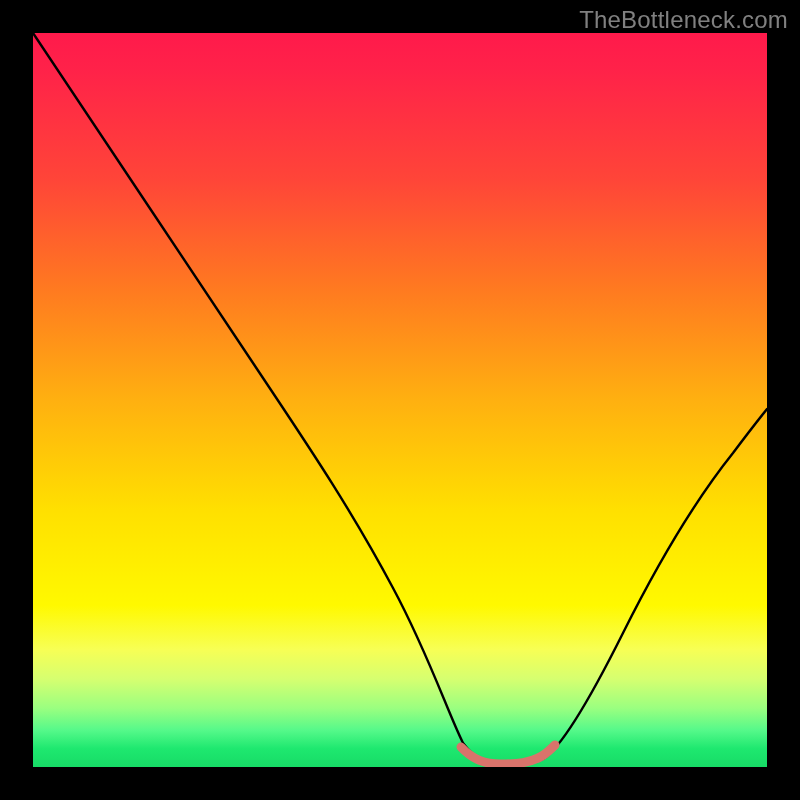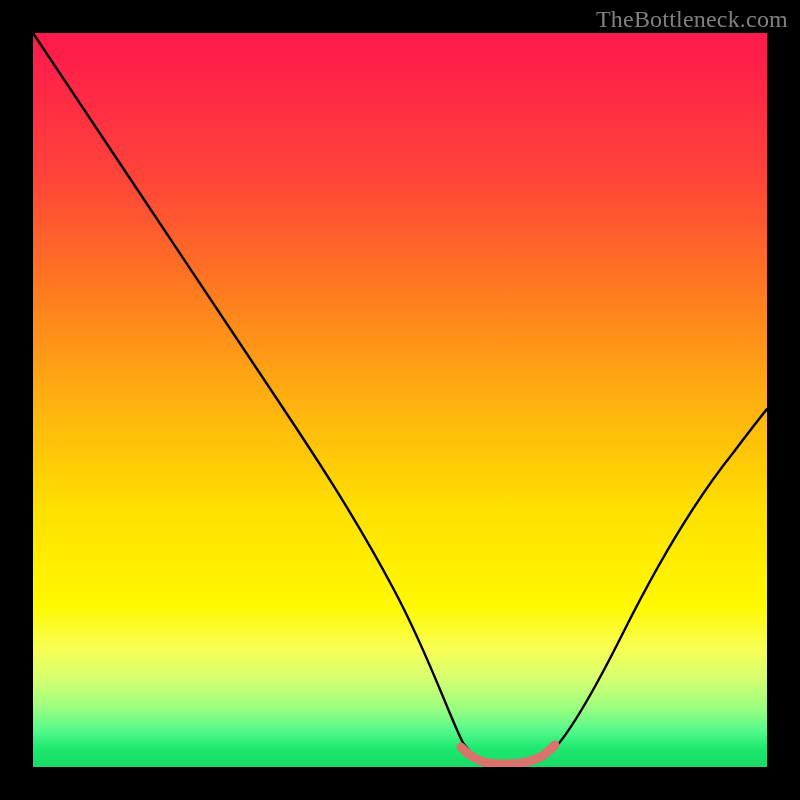--- a/index.html
+++ b/index.html
@@ -9,21 +9,20 @@
     height: 800px;
     background: #000;
     overflow: hidden;
     font-family: Arial, Helvetica, sans-serif;
   }
   .frame {
     position: relative;
     width: 800px;
     height: 744px;
     background: #000;
-    font-family: Liberation Serif, serif;
   }
   .watermark {
     position: absolute;
     top: 6px;
     right: 12px;
     color: #808080;
     font-size: 24px;
     font-weight: 500;
     letter-spacing: 0.2px;
     z-index: 10;

